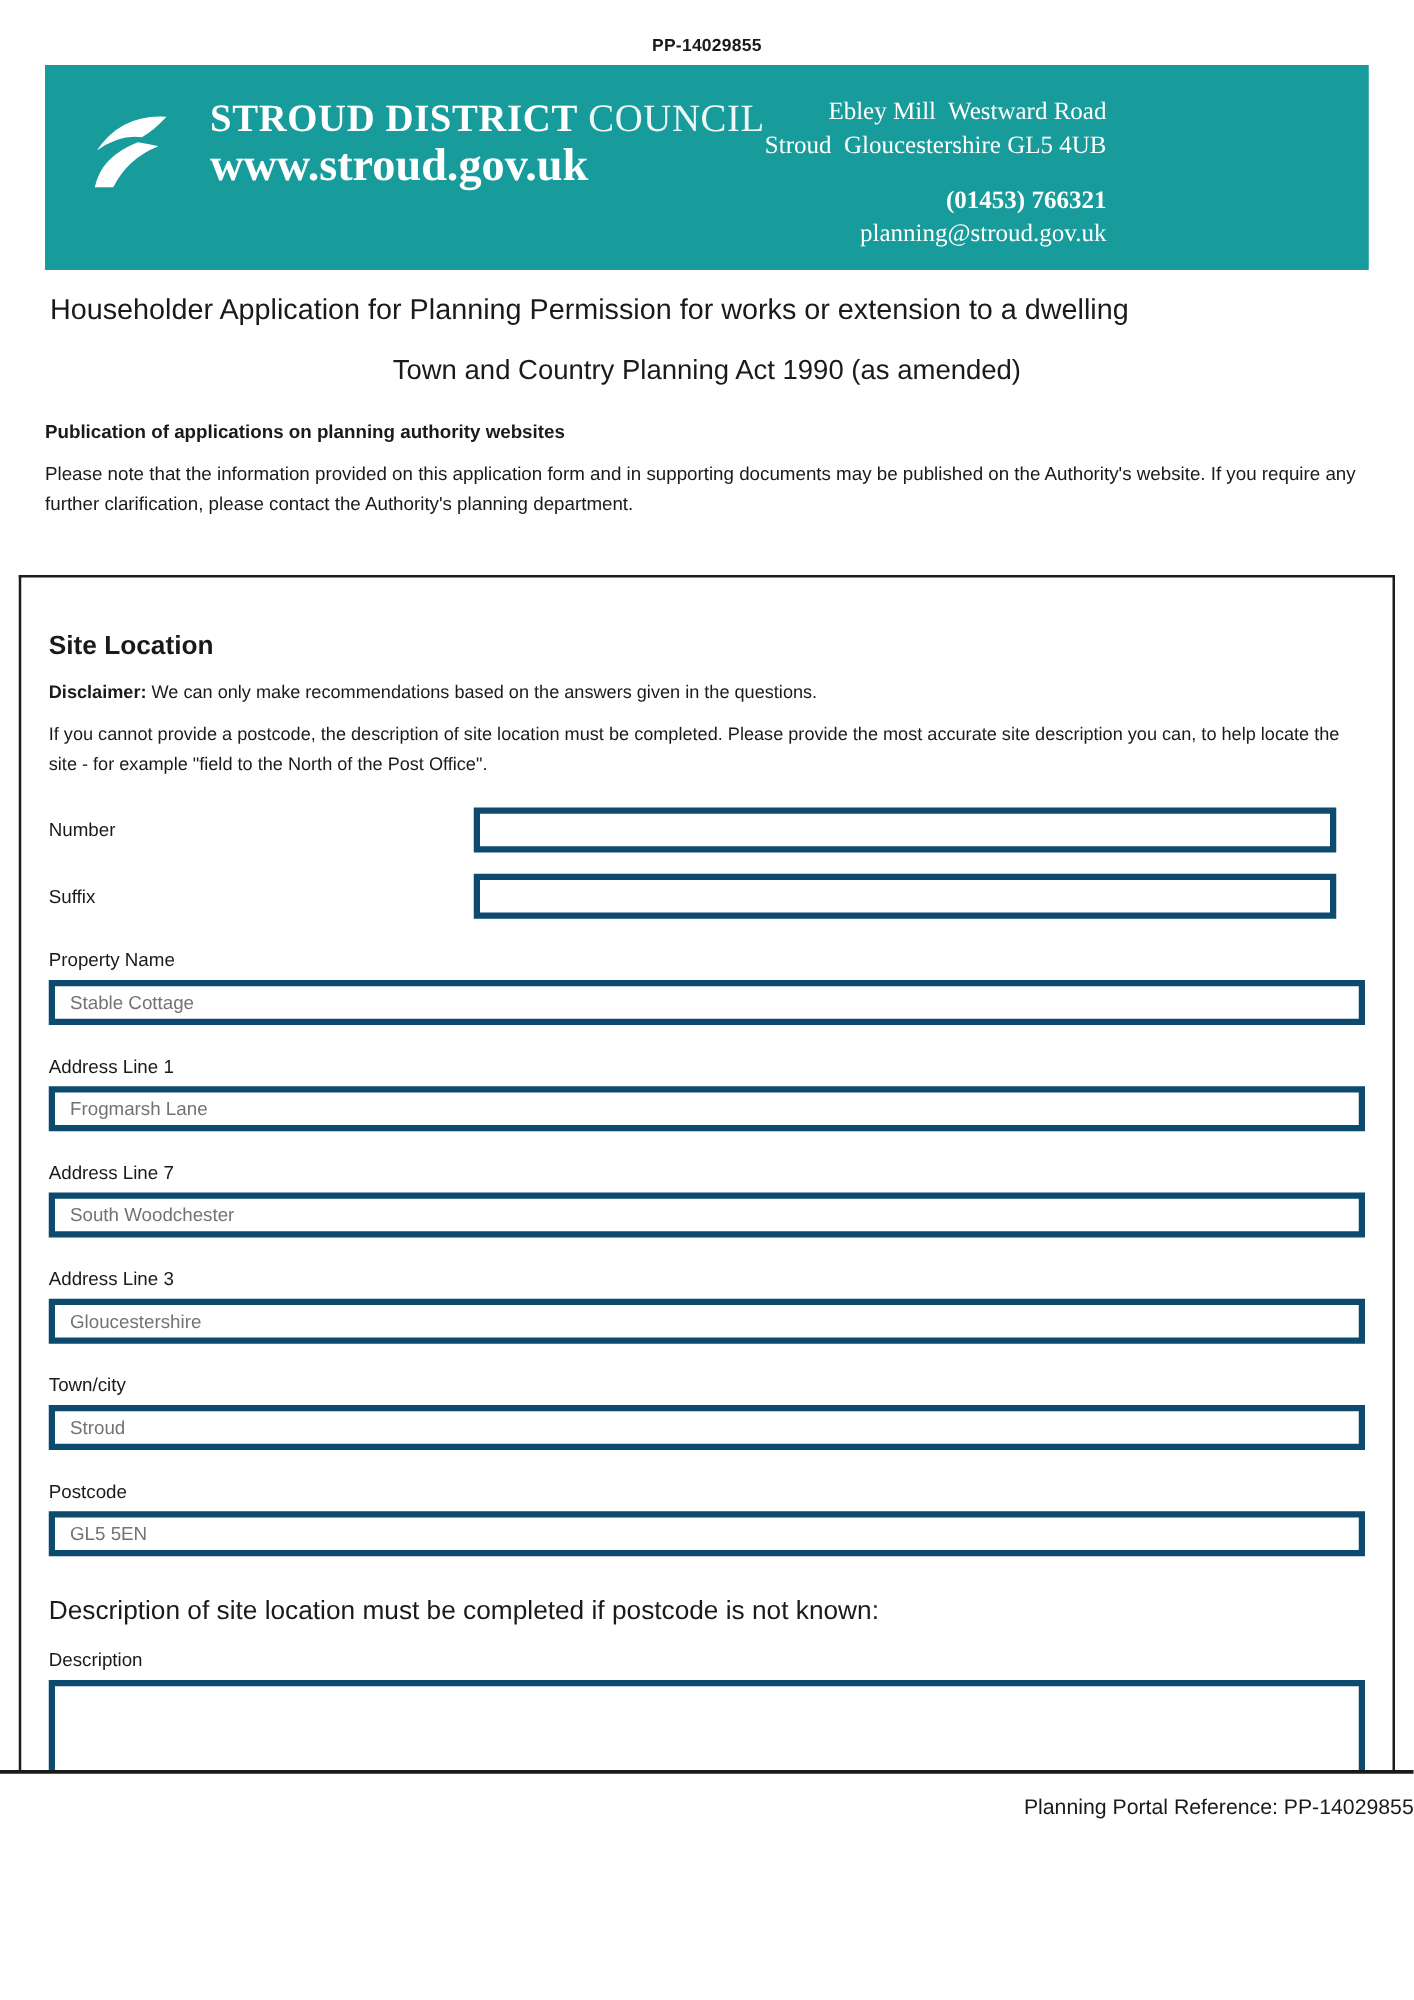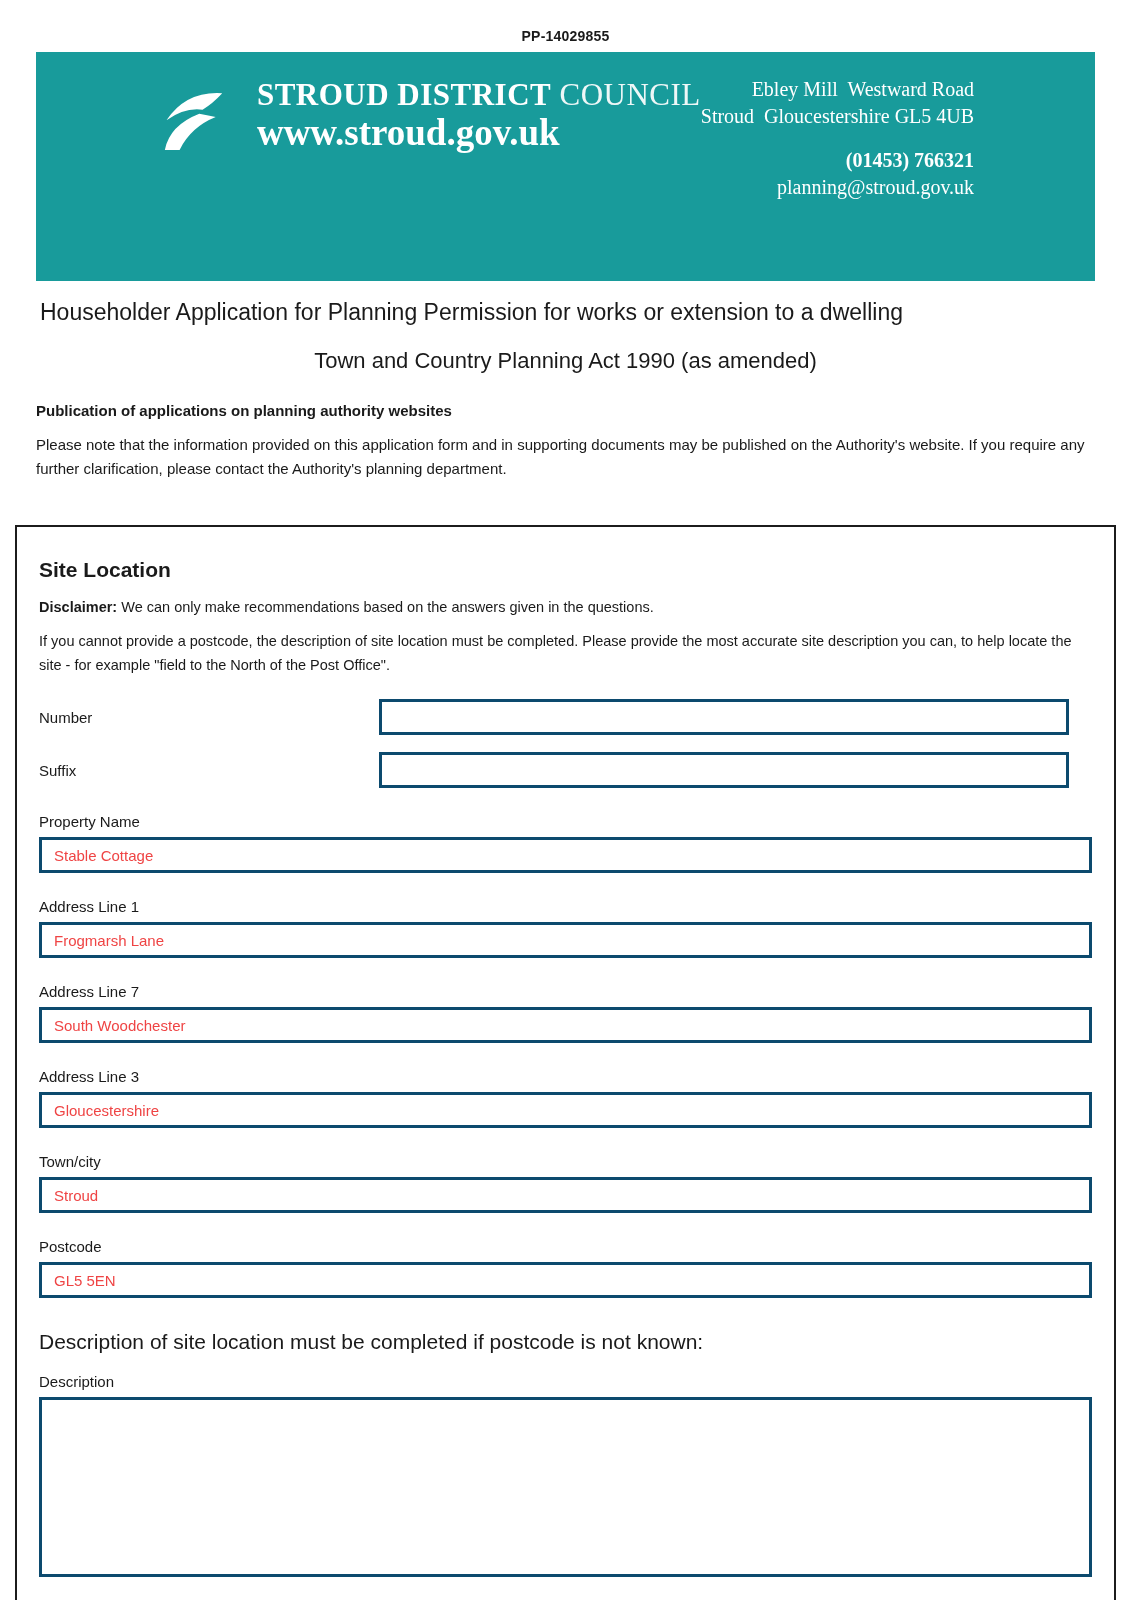--- a/index.html
+++ b/index.html
@@ -16,24 +16,24 @@
   .ref-top {
     padding-top: 28px;
     text-align: center;
     font-size: 14px;
     font-weight: bold;
     letter-spacing: 0.2px;
   }
 
   .council-header {
     margin: 8px 36px 0 36px;
-    height: 229px;
+    height: 164px;
     background: var(--teal, #189b9b);
     display: flex;
-    justify-content: center;
+    justify-content: flex-start;
     padding: 24px 32px 20px 30px;
     color: #ffffff;
     font-family: "Liberation Serif", serif;
   }
   .header-left { display: flex; gap: 20px; align-items: flex-start; }
   .logo { width: 82px; height: 80px; margin-top: 6px; flex: 0 0 auto; }
   .org-name { font-size: 31px; line-height: 38px; letter-spacing: 0.5px; white-space: pre; }
   .org-name .strong { font-weight: bold; }
   .org-name .light { font-weight: normal; opacity: 0.93; }
   .org-web { font-size: 37px; font-weight: bold; line-height: 38px; }
@@ -64,45 +64,45 @@
   .pub-note {
     margin: 12px 36px 0 36px;
     font-size: 15px;
     line-height: 24px;
   }
 
   .site-box {
     margin: 44px 15px 0 15px;
     border: 2px solid #1c1c1c;
     border-bottom: 0;
-    height: 1132px;
+    height: 956px;
     overflow: hidden;
-    padding: 4px 22px;
+    padding: 16px 22px;
   }
   .site-box h2 {
     margin: 26px 0 0 0;
     font-size: 21px;
     line-height: 26px;
     font-weight: bold;
   }
   .disclaimer { margin: 14px 0 0 0; font-size: 14.5px; line-height: 20px; }
   .postcode-note { margin: 12px 0 0 0; font-size: 14.5px; line-height: 24px; }
 
   .inline-row { display: flex; align-items: center; margin-top: 22px; }
   .inline-row + .inline-row { margin-top: 17px; }
   .inline-row label { flex: 0 0 340px; font-size: 15px; }
   .inline-row input { flex: 0 0 690px; }
 
   input[type="text"], textarea {
     height: 36px;
-    border: 3px solid #0c4a6e;
+    border: 5px solid #0c4a6e;
     background: #ffffff;
     font-family: "Liberation Sans", sans-serif;
     font-size: 15px;
-    color: #ef4444;
+    color: #737373;
     padding: 0 12px;
     width: 100%;
     outline: none;
   }
 
   .field { margin-top: 24px; }
   .field:first-of-type { margin-top: 20px; }
   .field label { display: block; font-size: 15px; line-height: 19px; }
   .field input { margin-top: 6px; display: block; }
 

